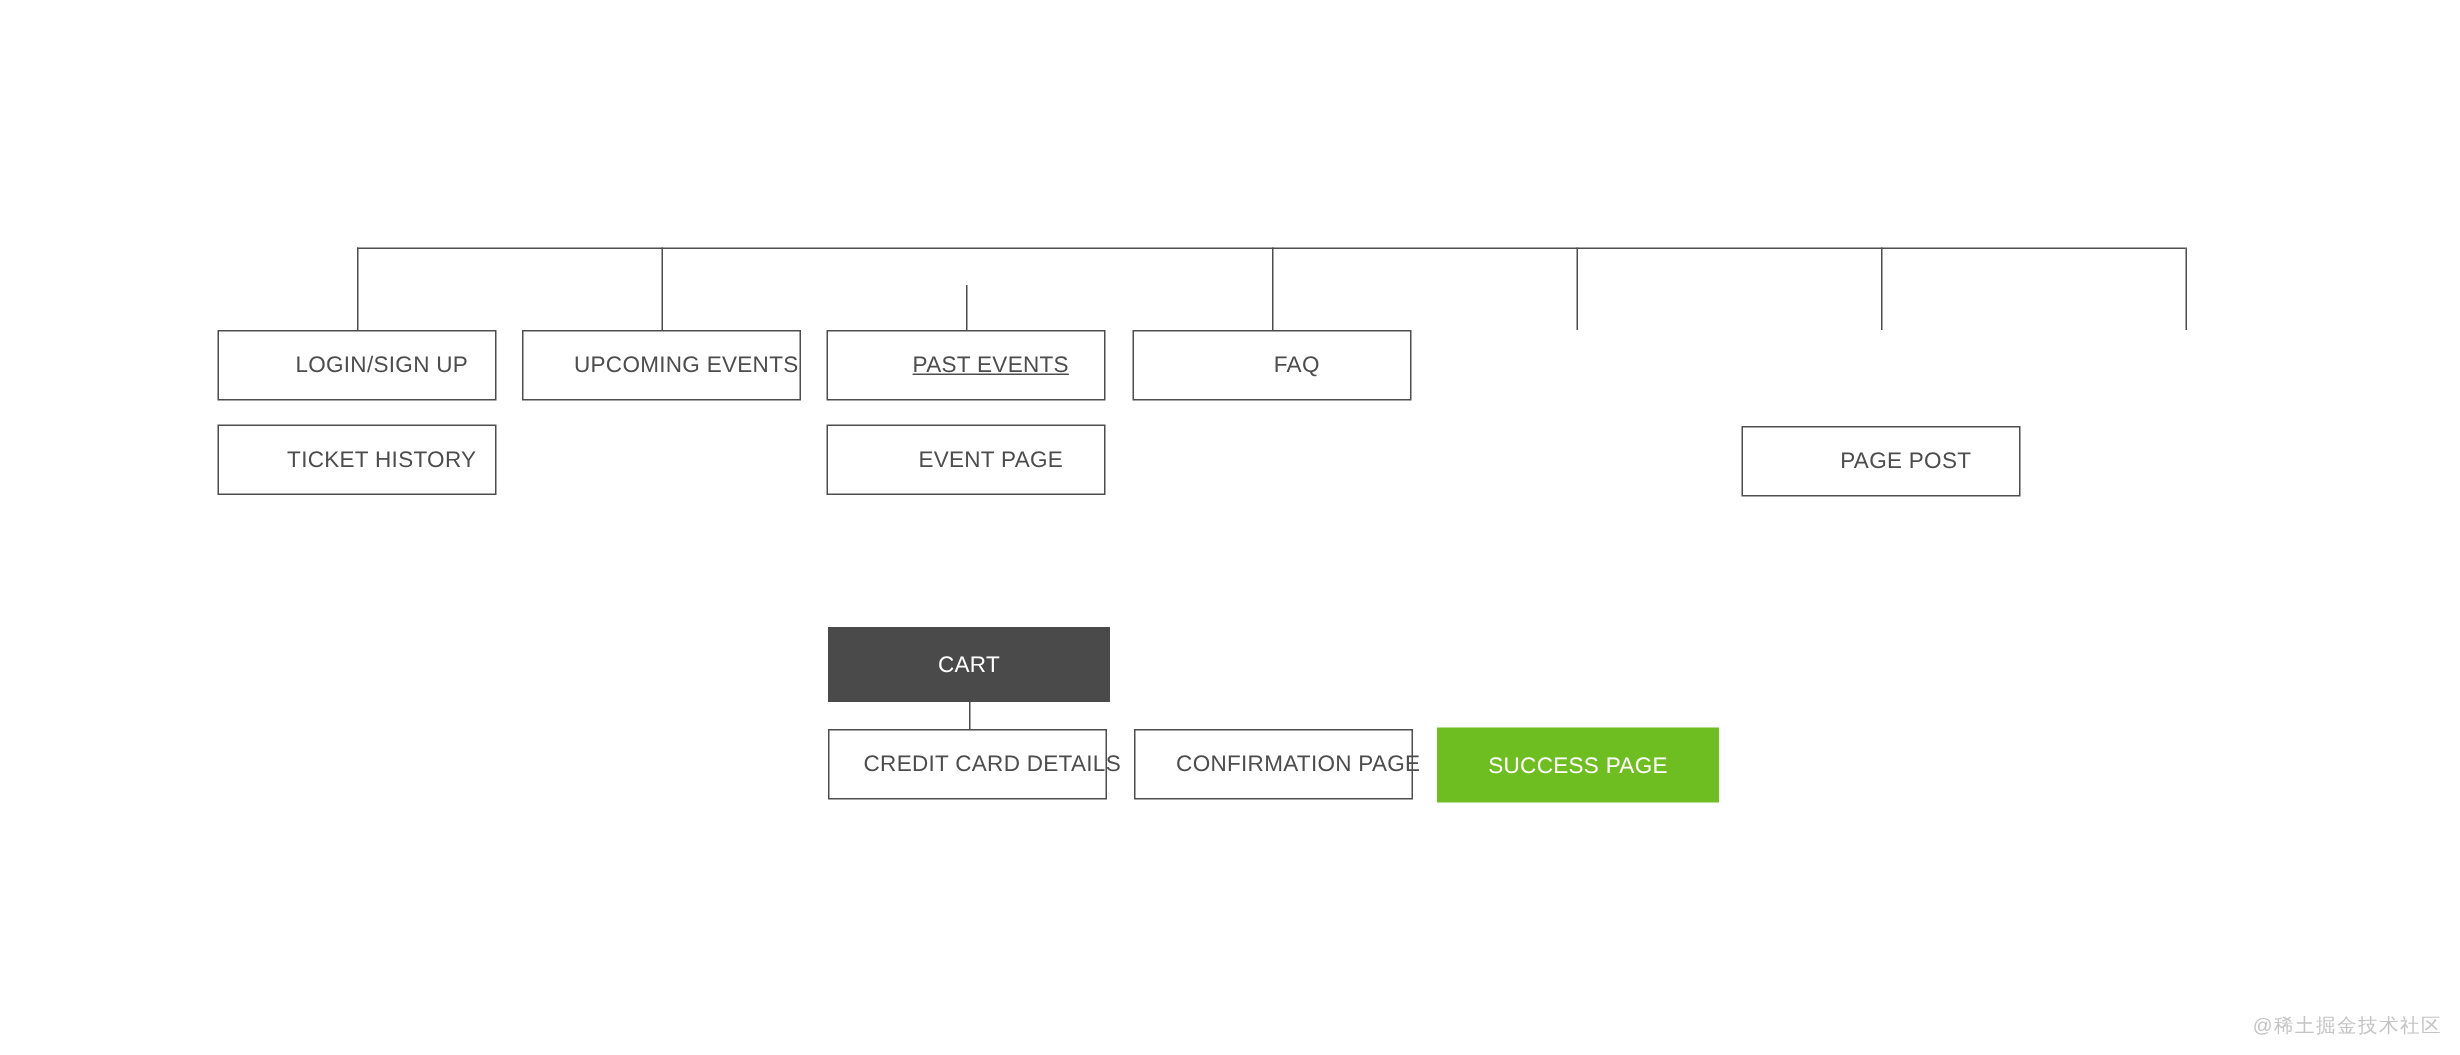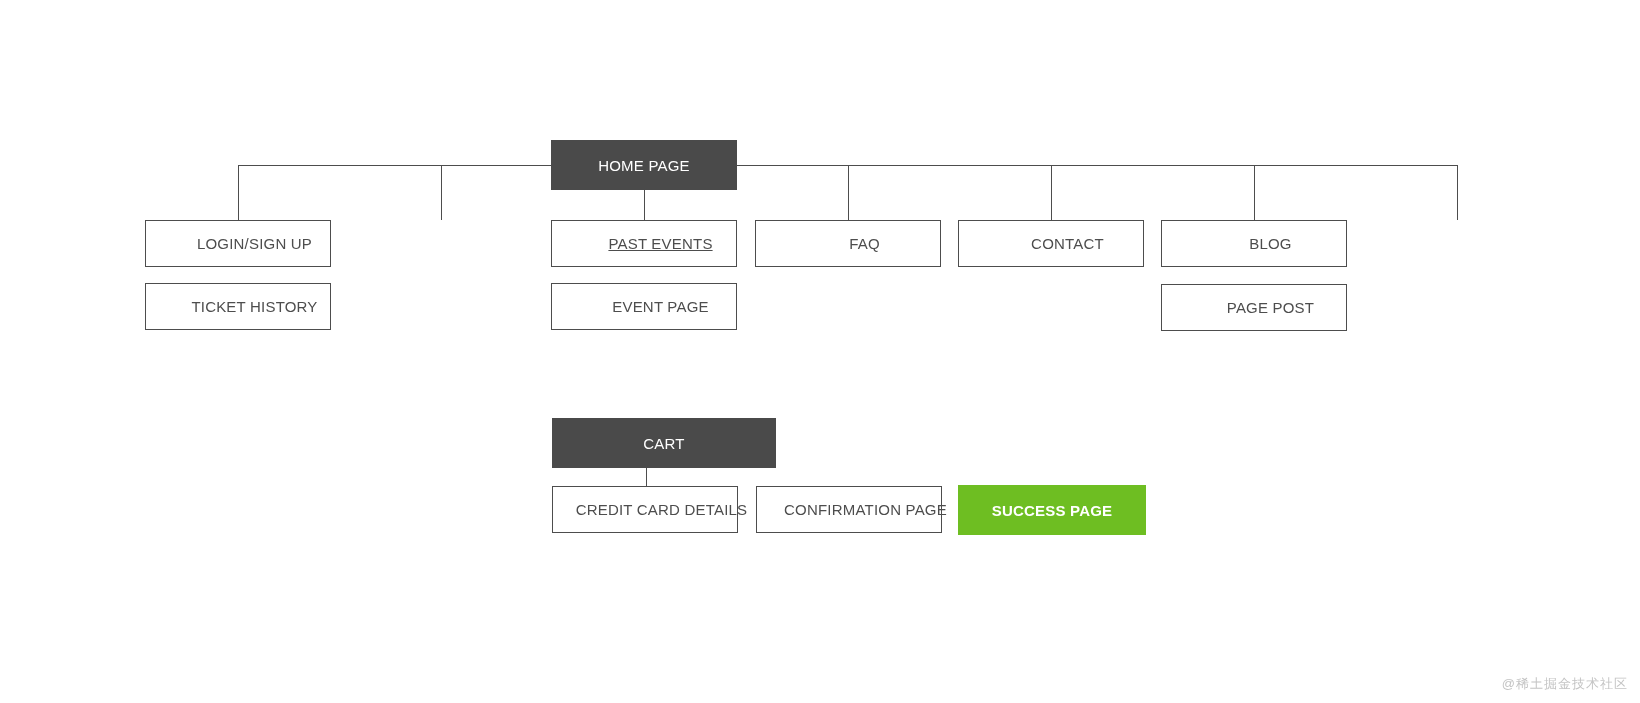--- a/index.html
+++ b/index.html
@@ -66,24 +66,24 @@
   #n-login     { left: 145px;  top: 220px; }
   #n-upcoming  { left: 348px;  top: 220px; }
   #n-past      { left: 551px;  top: 220px; text-decoration: underline; }
   #n-faq       { left: 755px;  top: 220px; }
   #n-contact   { left: 958px;  top: 220px; }
   #n-blog      { left: 1161px; top: 220px; }
   #n-about     { left: 1364px; top: 220px; width: 187px; }
   #n-ticket    { left: 145px;  top: 283px; }
   #n-eventpage { left: 551px;  top: 283px; }
   #n-blogpost  { left: 1161px; top: 284px; }
-  #n-cart      { left: 552px;  top: 418px; width: 224px; }
+  #n-cart      { left: 552px;  top: 418px; width: 188px; }
   #n-credit    { left: 552px;  top: 486px; }
   #n-confirm   { left: 756px;  top: 486px; }
-  #n-success   { left: 958px;  top: 485px; font-weight: bold; }
+  #n-success   { left: 958px;  top: 485px; }
 
   .watermark {
     position: absolute;
     right: 12px;
     bottom: 10px;
     font-size: 13px;
     color: #c4c4c4;
     letter-spacing: 1px;
   }
 </style>
@@ -95,27 +95,25 @@
   <div class="line" id="l-trunk"></div>
   <div class="line" id="l-v-login"></div>
   <div class="line" id="l-v-upcoming"></div>
   <div class="line" id="l-v-past"></div>
   <div class="line" id="l-v-faq"></div>
   <div class="line" id="l-v-contact"></div>
   <div class="line" id="l-v-blog"></div>
   <div class="line" id="l-v-about"></div>
   <div class="line" id="l-v-cart"></div>
 
-  <div class="node dark" id="n-home">HOME PAGE</div>
 
   <div class="node outline" id="n-login">LOGIN/SIGN UP</div>
+  <div class="node outline" id="n-upcoming">UPCOMING EVENTS</div>
   <div class="node outline" id="n-past">PAST EVENTS</div>
   <div class="node outline" id="n-faq">FAQ</div>
-  <div class="node outline" id="n-contact">CONTACT</div>
-  <div class="node outline" id="n-blog">BLOG</div>
 
   <div class="node outline" id="n-ticket">TICKET HISTORY</div>
   <div class="node outline" id="n-eventpage">EVENT PAGE</div>
   <div class="node outline" id="n-blogpost">PAGE POST</div>
 
   <div class="node dark" id="n-cart">CART</div>
   <div class="node outline" id="n-credit">CREDIT CARD DETAILS</div>
   <div class="node outline" id="n-confirm">CONFIRMATION PAGE</div>
   <div class="node green" id="n-success">SUCCESS PAGE</div>
 

